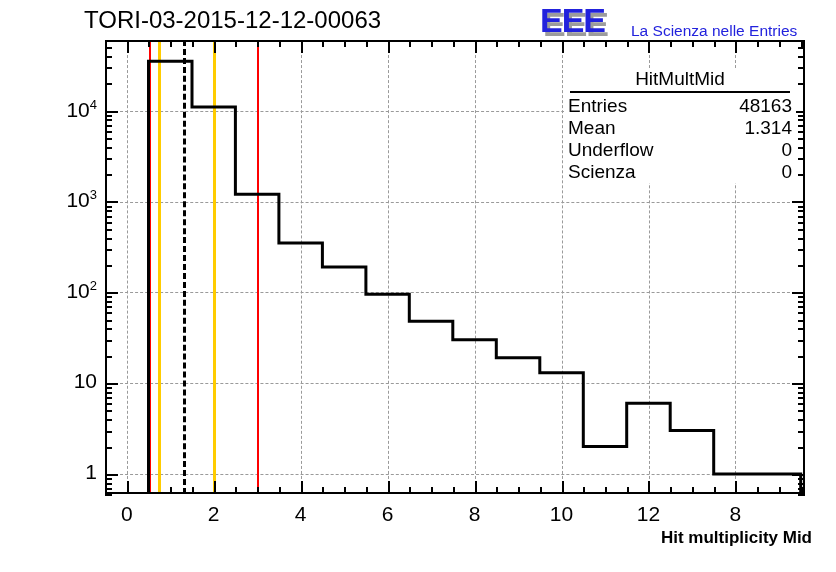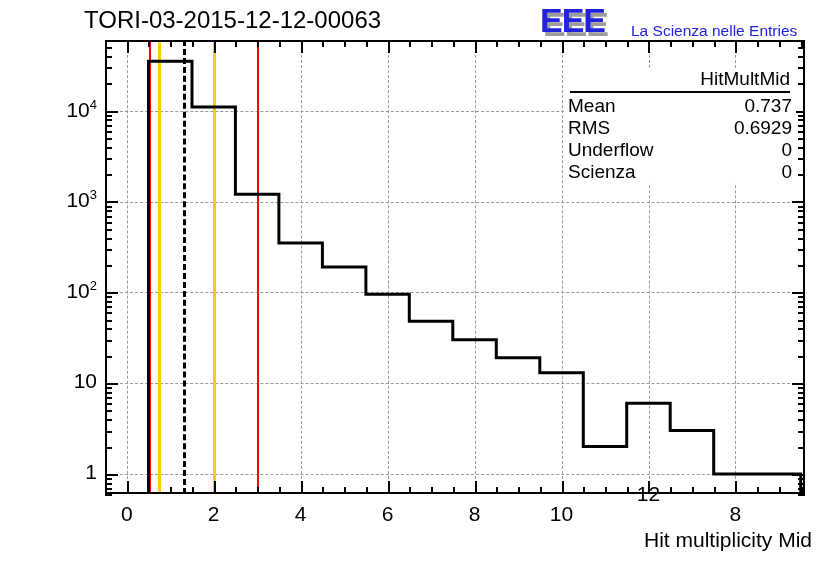--- a/index.html
+++ b/index.html
@@ -47,41 +47,41 @@
 
   .ylabel{
     position:absolute;text-align:right;font-size:21px;white-space:nowrap;
   }
   .ylabel sup{font-size:13px;vertical-align:super;}
   .xlabel{
     position:absolute;text-align:center;font-size:21px;white-space:nowrap;
   }
 
   .axis-title{
-    position:absolute;right:24px;top:528px;font-size:21px;white-space:nowrap;
+    position:absolute;right:24px;top:528px;font-size:17px;white-space:nowrap;font-weight:bold;
   }
 
   
   .vline{position:absolute;top:0;width:2px;height:454px;}
   .vline.red{background:#fe0000;}
   .vline.orange{background:#ffcc00;width:3px;}
   .vline.dashed{
     background:transparent;border-left:3px dashed #000;width:0;
   }
 
   
   .histo{position:absolute;left:0;top:0;width:700px;height:454px;}
 
   
   .stats{
     position:absolute;left:564px;top:68px;width:232px;
     background:#fff;font-size:19px;line-height:22px;
   }
   .stats .sname{
-    text-align:right;padding-bottom:1px;border-bottom:2px solid #000;
+    text-align:center;padding-bottom:1px;border-bottom:2px solid #000;
     margin:0 6px 2px 6px;
   }
   .srow{display:flex;justify-content:space-between;padding:0 4px;}
   .srow .k{text-align:left;}
   .srow .v{text-align:right;}
 </style>
 </head>
 <body>
 
 <div id="root">
@@ -277,41 +277,41 @@
       <div class="tick" style="left: 105px; top: 478.011px; width: 7px; height: 2px;"></div>
       <div class="tick" style="left: 798px; top: 478.011px; width: 7px; height: 2px;"></div>
     </div>
   <div id="labellayer">
       <div class="xlabel" style="left: 96.7391px; top: 502px; width: 60px;">0</div>
       <div class="xlabel" style="left: 183.696px; top: 502px; width: 60px;">2</div>
       <div class="xlabel" style="left: 270.652px; top: 502px; width: 60px;">4</div>
       <div class="xlabel" style="left: 357.609px; top: 502px; width: 60px;">6</div>
       <div class="xlabel" style="left: 444.565px; top: 502px; width: 60px;">8</div>
       <div class="xlabel" style="left: 531.522px; top: 502px; width: 60px;">10</div>
-      <div class="xlabel" style="left: 618.478px; top: 482px; width: 60px;">12</div>
+      <div class="xlabel" style="left: 618.478px; top: 502px; width: 60px;">12</div>
       <div class="xlabel" style="left: 705.435px; top: 502px; width: 60px;">8</div>
       <div class="ylabel" style="left: 29px; top: 459.856px; width: 68px;">1</div>
       <div class="ylabel" style="left: 29px; top: 369.056px; width: 68px;">10</div>
       <div class="ylabel" style="left: 29px; top: 278.256px; width: 68px;">10<sup>2</sup></div>
       <div class="ylabel" style="left: 29px; top: 187.456px; width: 68px;">10<sup>3</sup></div>
       <div class="ylabel" style="left: 29px; top: 96.6561px; width: 68px;">10<sup>4</sup></div>
     </div>
 
   <div class="axis-title">Hit multiplicity Mid</div>
 
   <div class="stats">
     <div class="sname">HitMultMid</div>
     <div id="statsrows">
         <div class="srow">
-          <span class="k">Mean</span>
-          <span class="v">0.737</span>
+          <span class="k">Entries</span>
+          <span class="v">48163</span>
         </div>
         <div class="srow">
-          <span class="k">RMS</span>
-          <span class="v">0.6929</span>
+          <span class="k">Mean</span>
+          <span class="v">1.314</span>
         </div>
         <div class="srow">
           <span class="k">Underflow</span>
           <span class="v">0</span>
         </div>
         <div class="srow">
           <span class="k">Scienza</span>
           <span class="v">0</span>
         </div>
       </div>

